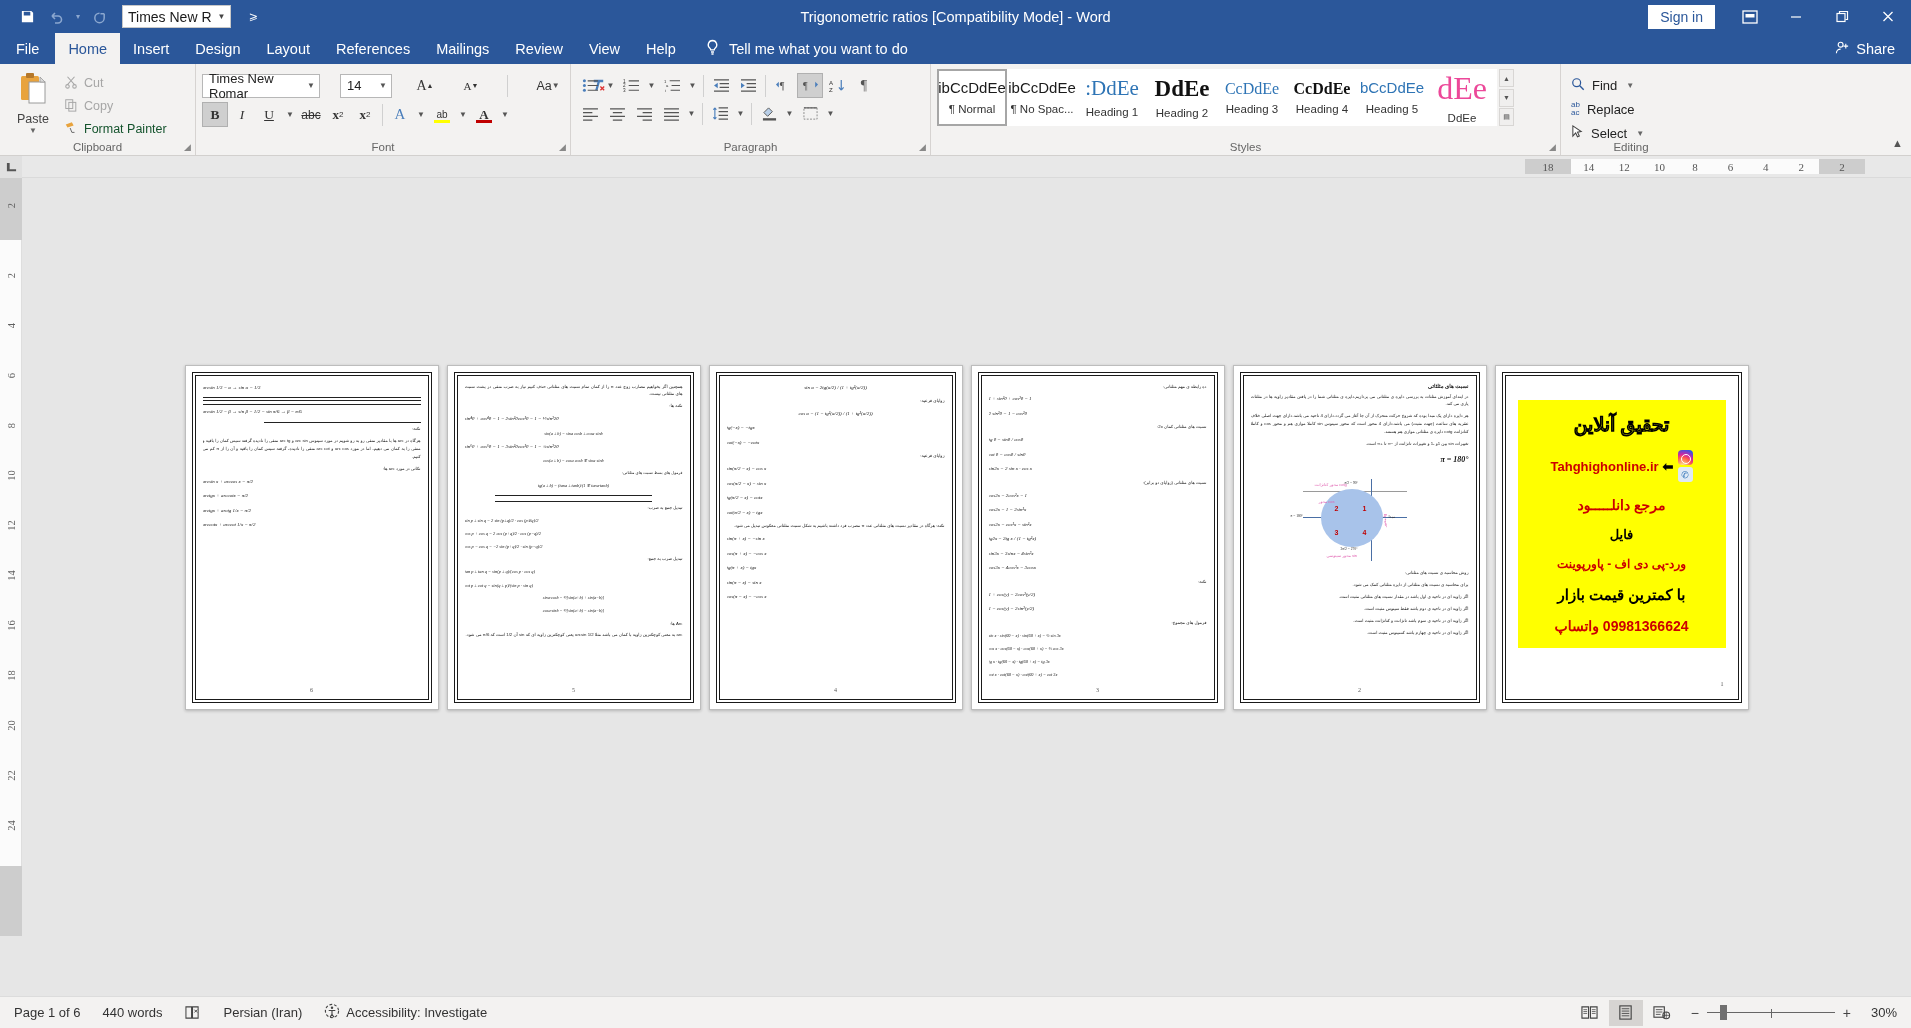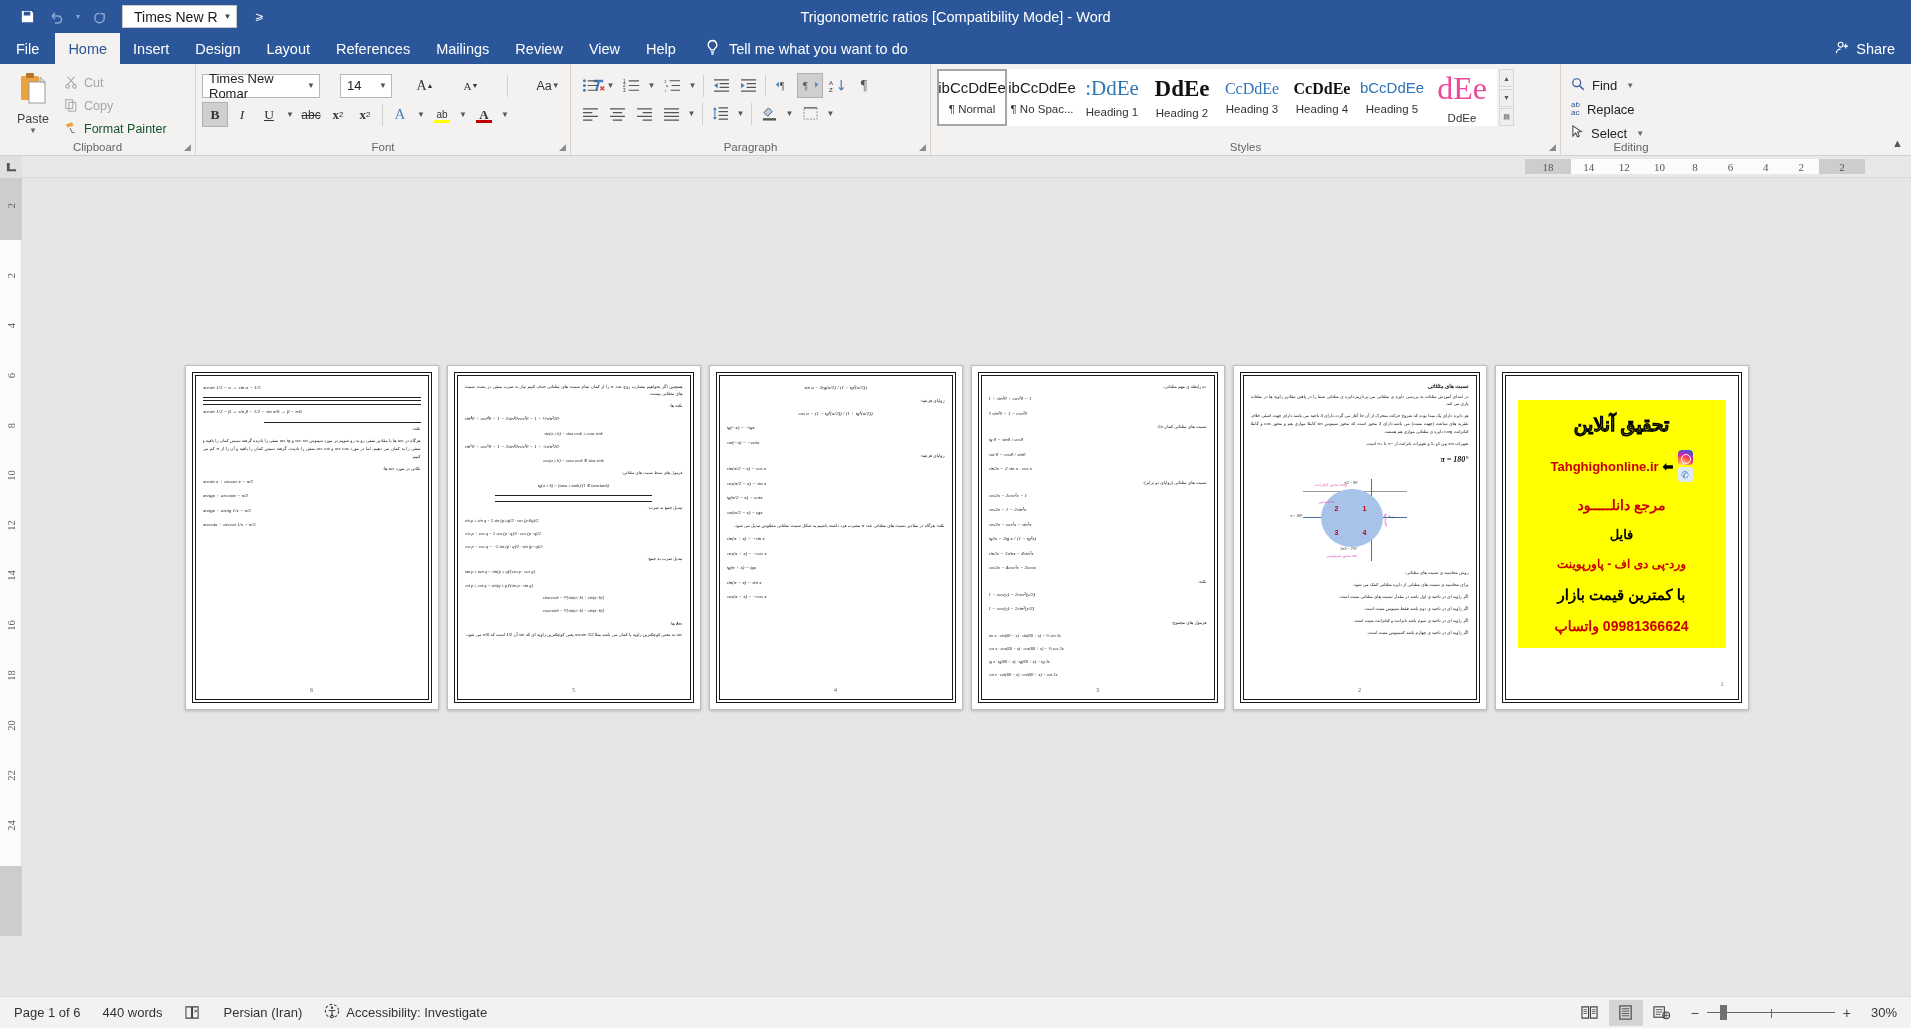--- a/index.html
+++ b/index.html
@@ -27,21 +27,21 @@
   }
   .qat-btn.dim { color: #8ba7cf; }
   .qat-btn svg { display: block; }
   .qat-fontbox {
     margin-left: 8px;
     background: #ffffff;
     color: #1a1a1a;
     height: 23px;
     min-width: 92px;
     display: flex; align-items: center; justify-content: flex-start;
-    padding: 0 5px 0 11px;
+    padding: 0 5px 0 5px;
     font-size: 14px;
     border: 1px solid #c8c8c8;
   }
   .qat-fontbox .cv { font-size: 8px; margin-left: 6px; color: #444; }
   .qat-more {
     margin-left: 12px; width: 20px; height: 22px;
     display:flex; align-items:center; justify-content:center;
     font-size: 11px; color: #ffffff;
   }
   .title-text {
@@ -414,20 +414,45 @@
           <path fill="none" stroke="currentColor" stroke-width="1.6" d="M8 3a5 5 0 1 0 5 5M13 8V3.5M13 3.5h-4"></path>
         </svg>
     </div>
     <div class="qat-fontbox">
       <span>Times New R</span>
       <span class="cv">▼</span>
     </div>
     <div class="qat-more">⩾</div>
   </div>
   <div class="title-text">Trigonometric ratios [Compatibility Mode]  -  Word</div>
+  <div class="title-right">
+    <div class="signin">Sign in</div>
+    <div class="tb-icon">
+      <svg width="16" height="14" viewBox="0 0 16 14">
+          <rect x="1" y="1" width="14" height="12" fill="none" stroke="currentColor" stroke-width="1.3"></rect>
+          <rect x="3.5" y="4" width="9" height="3.5" fill="currentColor"></rect>
+        </svg>
+    </div>
+    <div class="tb-icon">
+      <svg width="14" height="12" viewBox="0 0 14 12">
+          <path stroke="currentColor" stroke-width="1.2" d="M2 6h10"></path>
+        </svg>
+    </div>
+    <div class="tb-icon">
+      <svg width="14" height="13" viewBox="0 0 14 13">
+          <rect x="2" y="3.5" width="8" height="8" fill="none" stroke="currentColor" stroke-width="1.2"></rect>
+          <path stroke="currentColor" stroke-width="1.2" fill="none" d="M4.5 3.5V1.5h8v8h-2"></path>
+        </svg>
+    </div>
+    <div class="tb-icon close">
+      <svg width="14" height="13" viewBox="0 0 14 13">
+          <path stroke="currentColor" stroke-width="1.3" d="M2.5 2l9 9M11.5 2l-9 9"></path>
+        </svg>
+    </div>
+  </div>
 </div>
 
 <div class="tabstrip">
   <div class="tab file">File</div>
   <div class="tab active">Home</div>
   <div class="tab">Insert</div>
   <div class="tab">Design</div>
   <div class="tab">Layout</div>
   <div class="tab">References</div>
   <div class="tab">Mailings</div>

